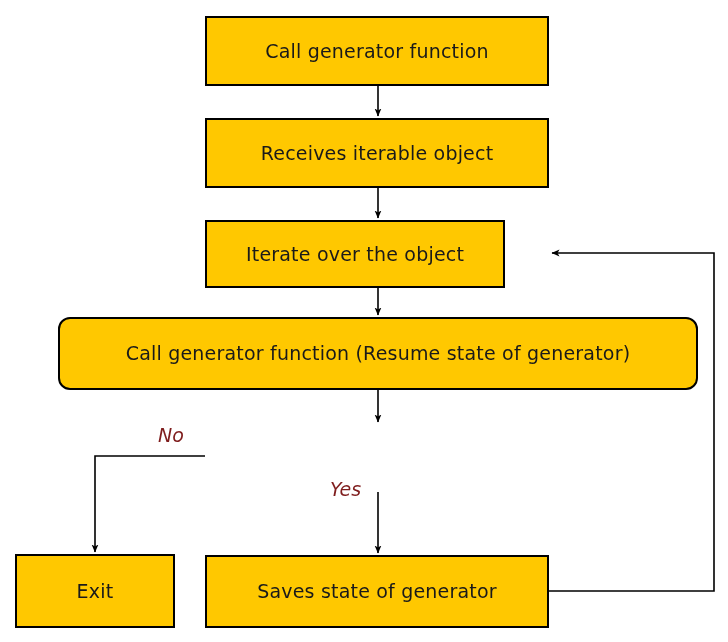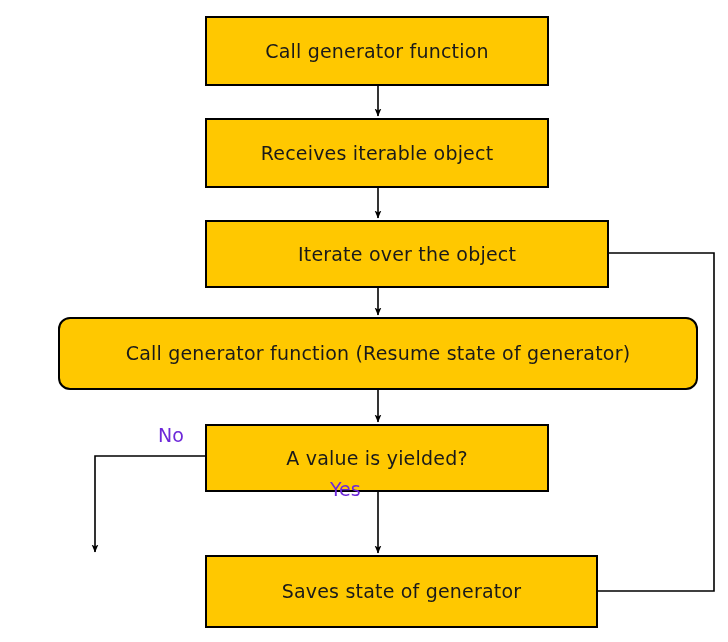--- a/index.html
+++ b/index.html
@@ -36,23 +36,24 @@
     justify-content: center;
     color: #1a1a1a;
     font-size: 19px;
     line-height: 1.1;
     letter-spacing: 0.2px;
     white-space: nowrap;
   }
   .edge-label {
     position: absolute;
     font-size: 19px;
-    color: #6d28d9;
+    color: #7f1d1d;
     background: transparent;
     white-space: nowrap;
+    font-style: italic;
   }
 </style>
 </head>
 <body>
 
 <div id="canvas">
 
   <svg id="edges" viewBox="0 0 728 642" width="728" height="642" xmlns="http://www.w3.org/2000/svg">
     <defs>
       <marker id="arrowhead" markerWidth="9" markerHeight="9" refX="7.5" refY="4" orient="auto" markerUnits="userSpaceOnUse">
@@ -76,34 +77,34 @@
   </svg>
 
   <div class="node" style="left:205px; top:16px; width:344px; height:70px;">
     <span>Call generator function</span>
   </div>
 
   <div class="node" style="left:205px; top:118px; width:344px; height:70px;">
     <span>Receives iterable object</span>
   </div>
 
-  <div class="node" style="left:205px; top:220px; width:404px; height:68px;">
+  <div class="node" style="left:205px; top:220px; width:300px; height:68px;">
     <span>Iterate over the object</span>
   </div>
 
   <div class="node" style="left:58px; top:317px; width:640px; height:73px;border-radius:12px;">
     <span>Call generator function (Resume state of generator)</span>
   </div>
 
-  <div class="node" style="left:205px; top:424px; width:344px; height:68px;">
-    <span>A value is yielded?</span>
+
+  <div class="node" style="left:15px; top:554px; width:160px; height:74px;">
+    <span>Exit</span>
   </div>
 
-
-  <div class="node" style="left:205px; top:555px; width:393px; height:73px;">
+  <div class="node" style="left:205px; top:555px; width:344px; height:73px;">
     <span>Saves state of generator</span>
   </div>
 
   <div class="edge-label" style="left:158px; top:424px;">No</div>
 
   <div class="edge-label" style="left:330px; top:478px;">Yes</div>
 
 </div>
 
 </body></html>

